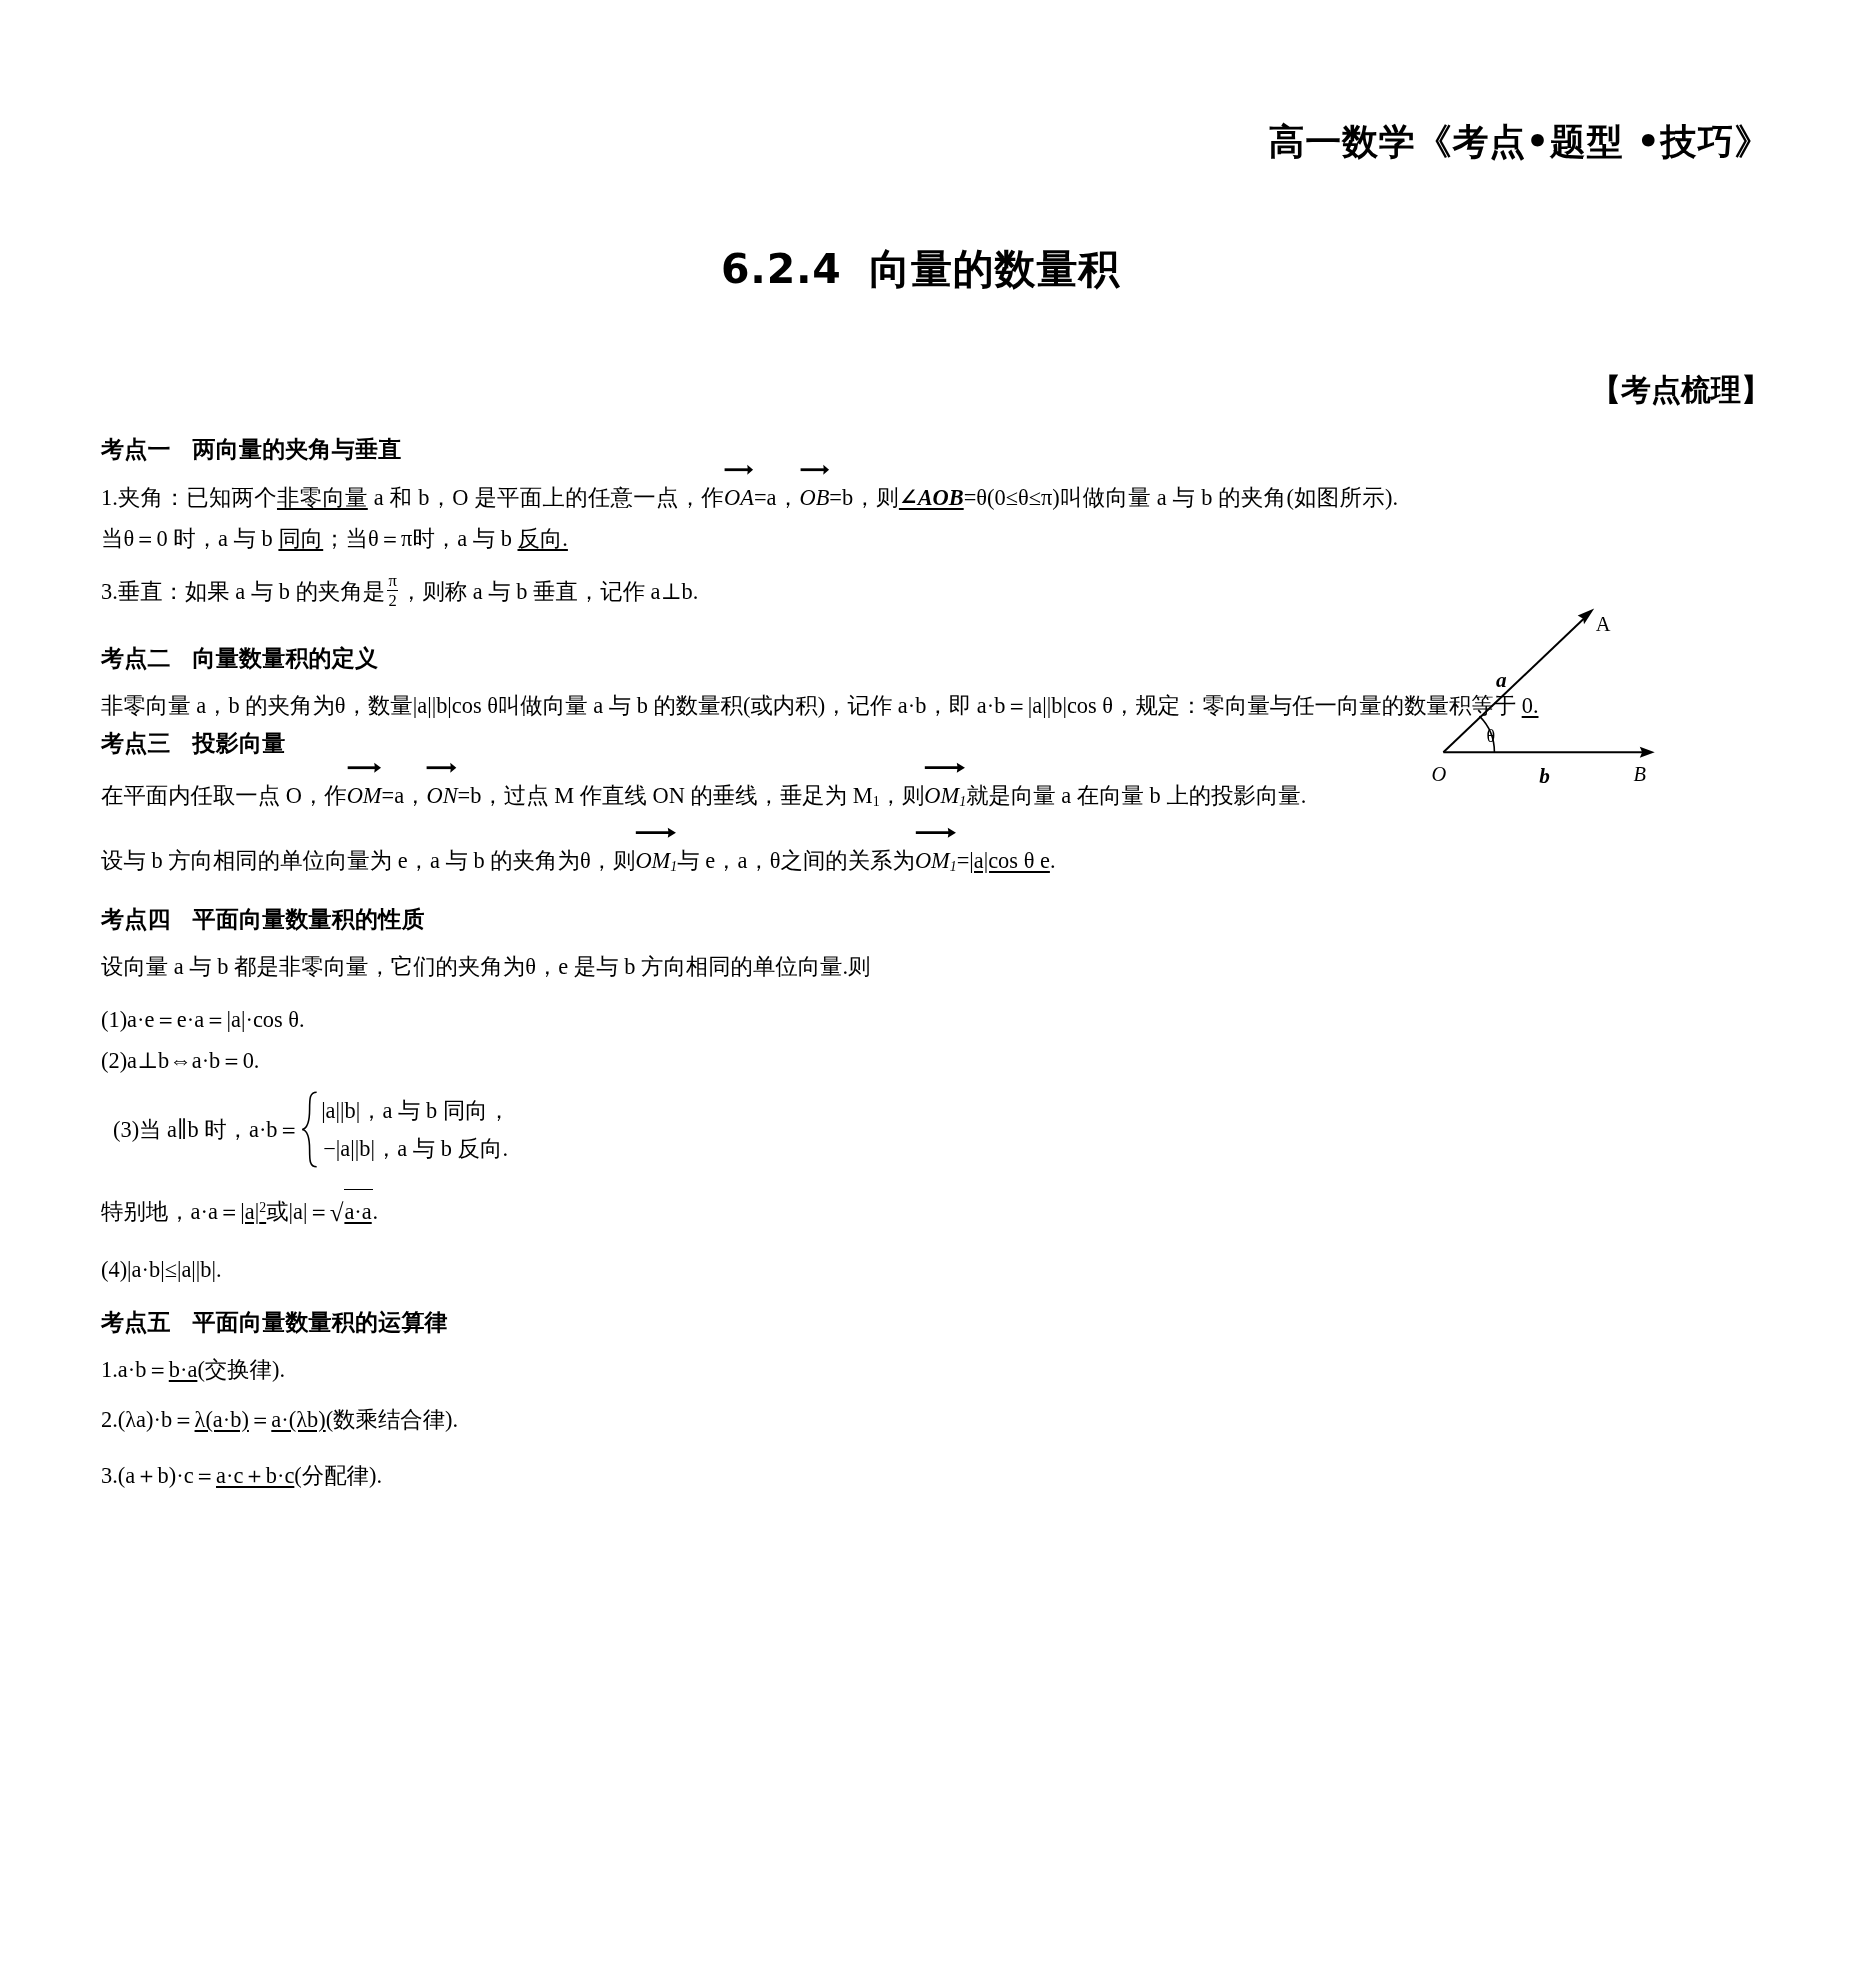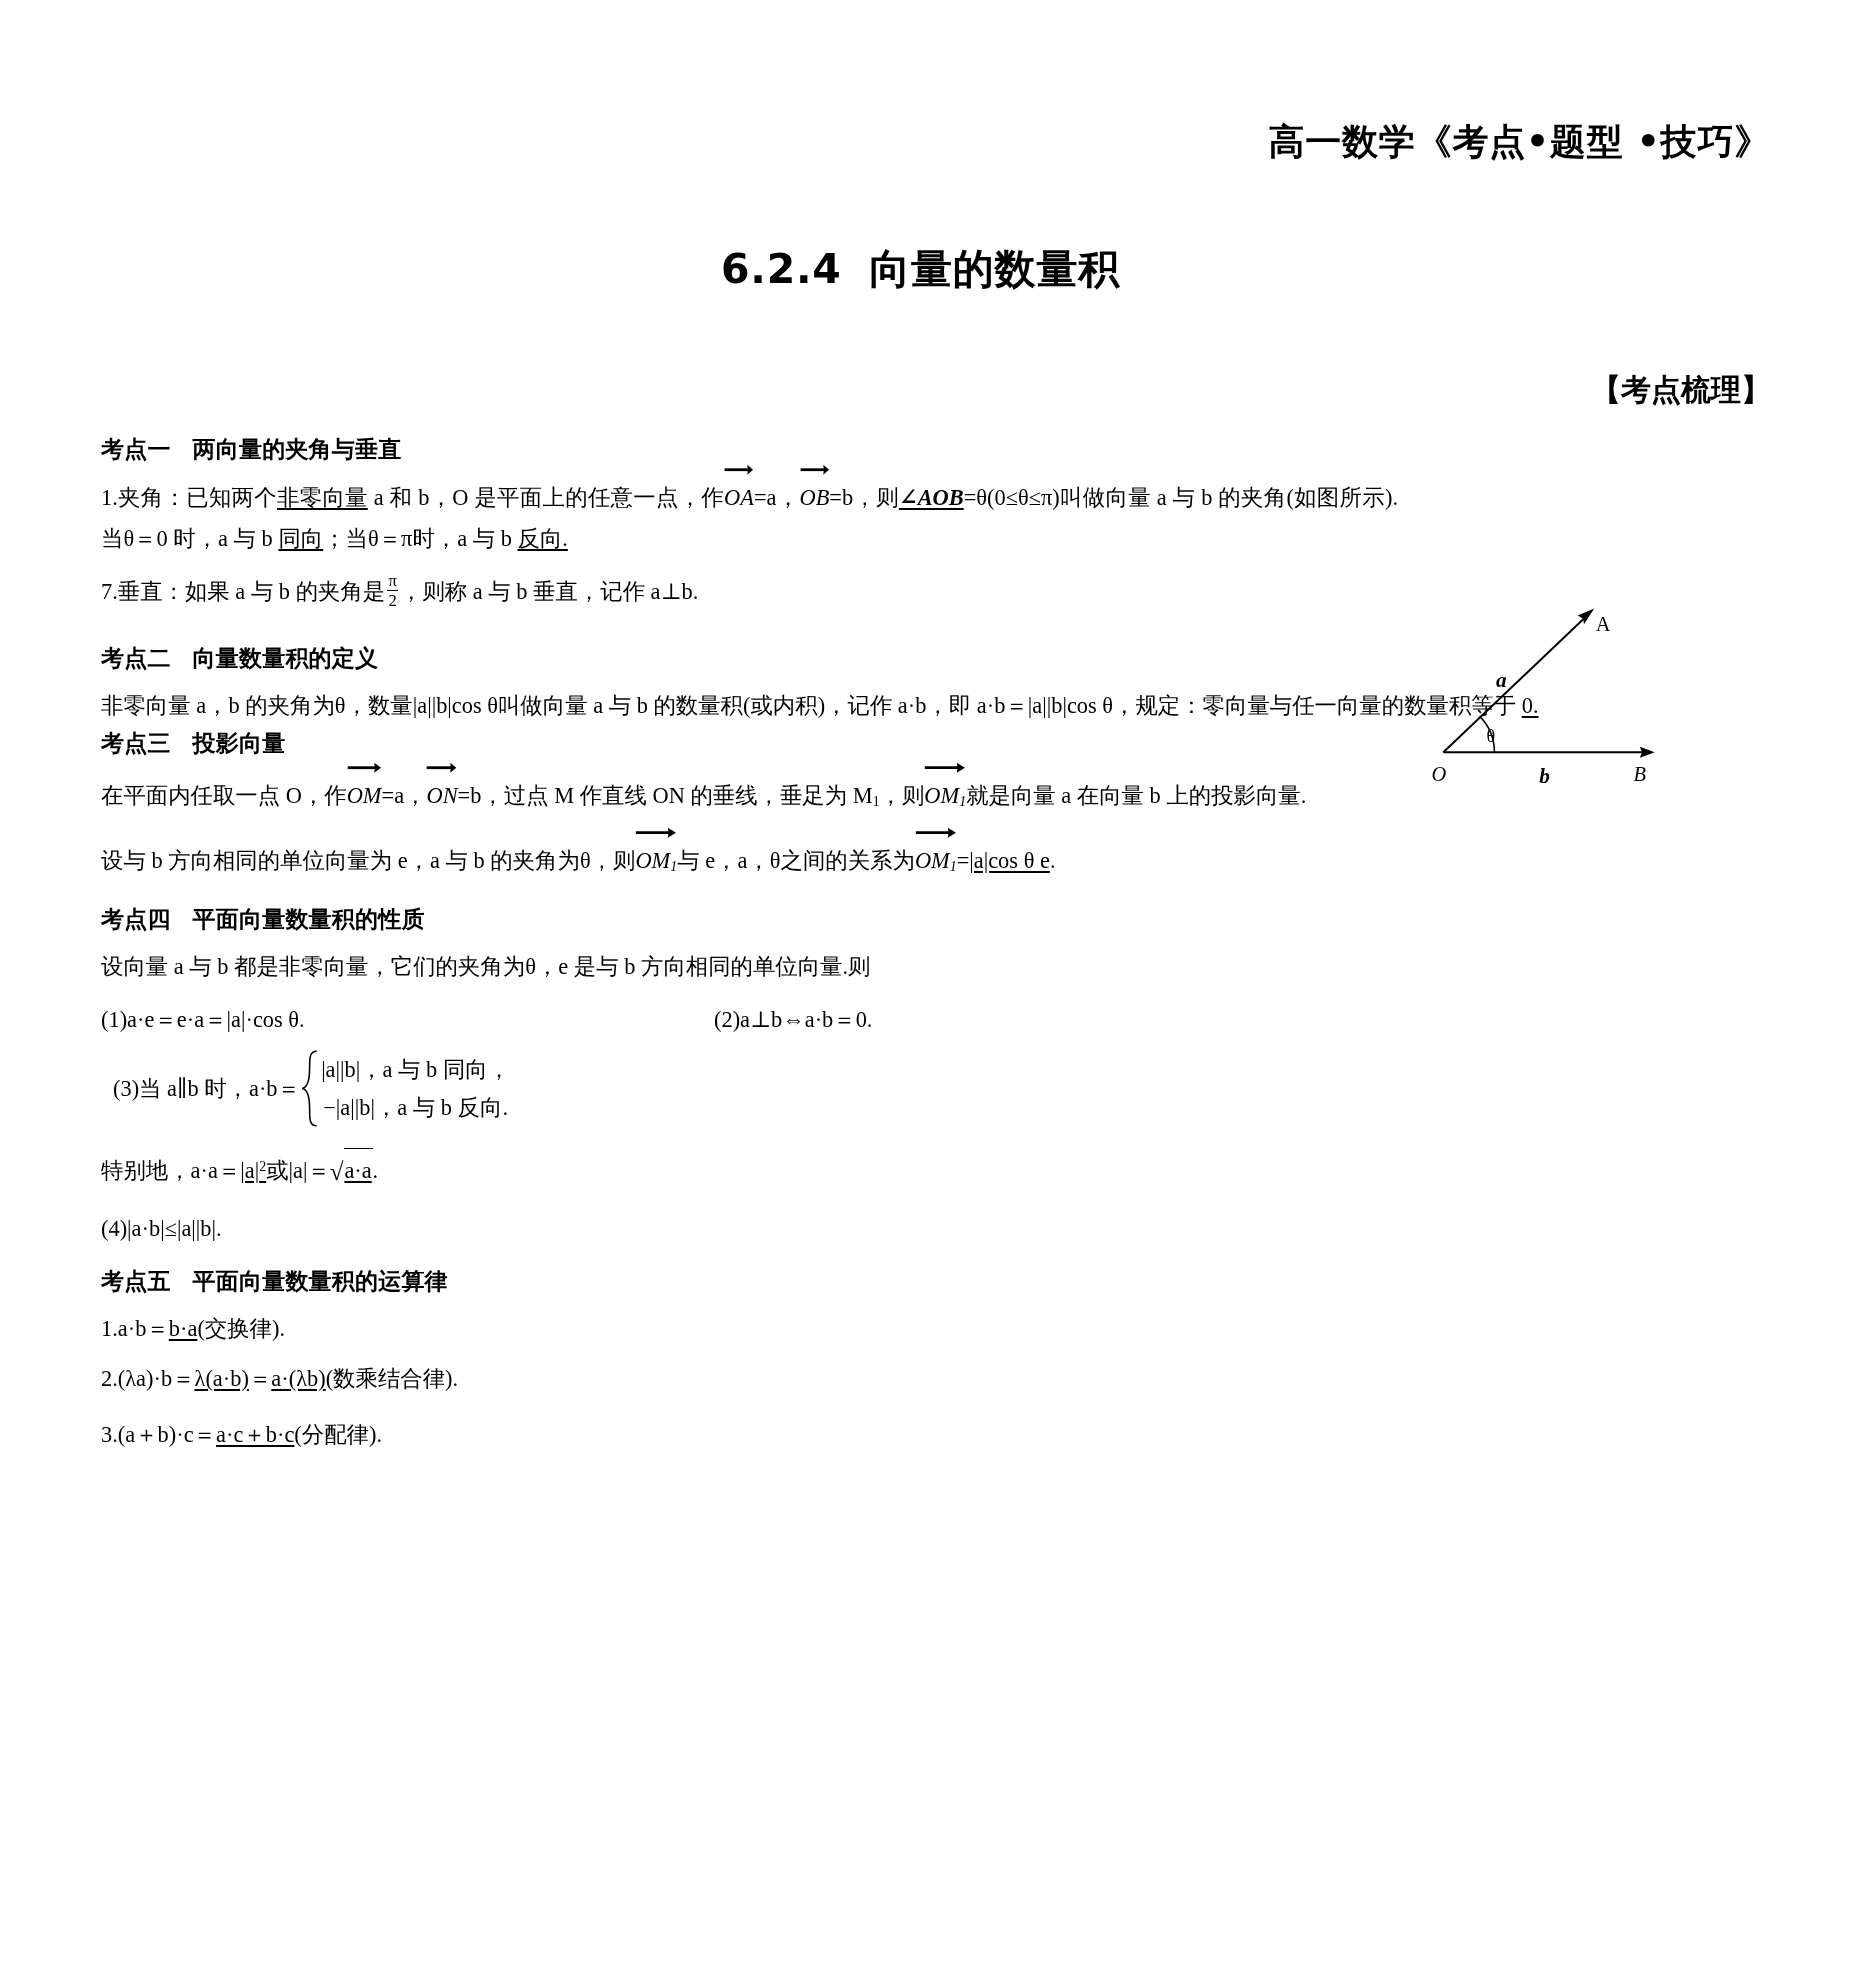--- a/index.html
+++ b/index.html
@@ -116,21 +116,21 @@
     display:inline-block;
     width:18px; height:77px;
     margin:0 2.4px 0 0.8px;
     position:relative;
   }
   .brace svg { width:100%; height:100%; display:block; overflow:visible; }
   .cases-rows { display:inline-block; line-height:38px; }
   .cases-rows > div { white-space:nowrap;text-align:center; }
 
   
-  .two-col { display:flex; font-size:22.4px; line-height:41px; margin-top:11.8px; }
+  .two-col { display:flex; font-size:22.4px; line-height:41px; margin-top:11.8px;flex-direction:column; }
   .two-col .c1 { width:613px; }
   .two-col .c2 { flex:1; }
 
   
   .figure {
     position:absolute;
     left:1393px;
     top:588px;
     width:283px;
     height:220px;
@@ -164,21 +164,21 @@
             </svg>
           </span><span>OA</span></span><span>=a，</span><span class="vec"><span class="arw">
             <svg viewBox="0 0 100 20" preserveAspectRatio="none">
               <line x1="2" y1="12" x2="88" y2="12" stroke="#000" stroke-width="5"></line>
               <polygon points="100,12 80,3 82,12 80,21" fill="#000"></polygon>
             </svg>
           </span><span>OB</span></span><span>=b，则</span><span class="ub">∠AOB</span><span>=θ(0≤θ≤π)叫做向量 a 与 b 的夹角(如图所示).当θ＝0 时，a 与 b </span><span class="u">同向</span><span>；当θ＝π时，a 与 b </span><span class="u">反向.</span>
     </div>
 
     <div class="para narrow">
-      <span>7.垂直：如果 a 与 b 的夹角是</span><span class="frac"><span class="num">π</span><span class="den">2</span></span><span>，则称 a 与 b 垂直，记作 a⊥b.</span>
+      <span>3.垂直：如果 a 与 b 的夹角是</span><span class="frac"><span class="num">π</span><span class="den">2</span></span><span>，则称 a 与 b 垂直，记作 a⊥b.</span>
     </div>
 
     <div class="kd-heading" style="margin-top:31px;">
       <span>考点二</span><span class="gap"></span><span>向量数量积的定义</span>
     </div>
 
     <div class="para">
       <span>非零向量 a，b 的夹角为θ，数量|a||b|cos θ叫做向量 a 与 b 的数量积(或内积)，记作 a·b，即 a·b＝|a||b|cos θ，规定：零向量与任一向量的数量积等于 </span><span class="u">0.</span>
     </div>
 

